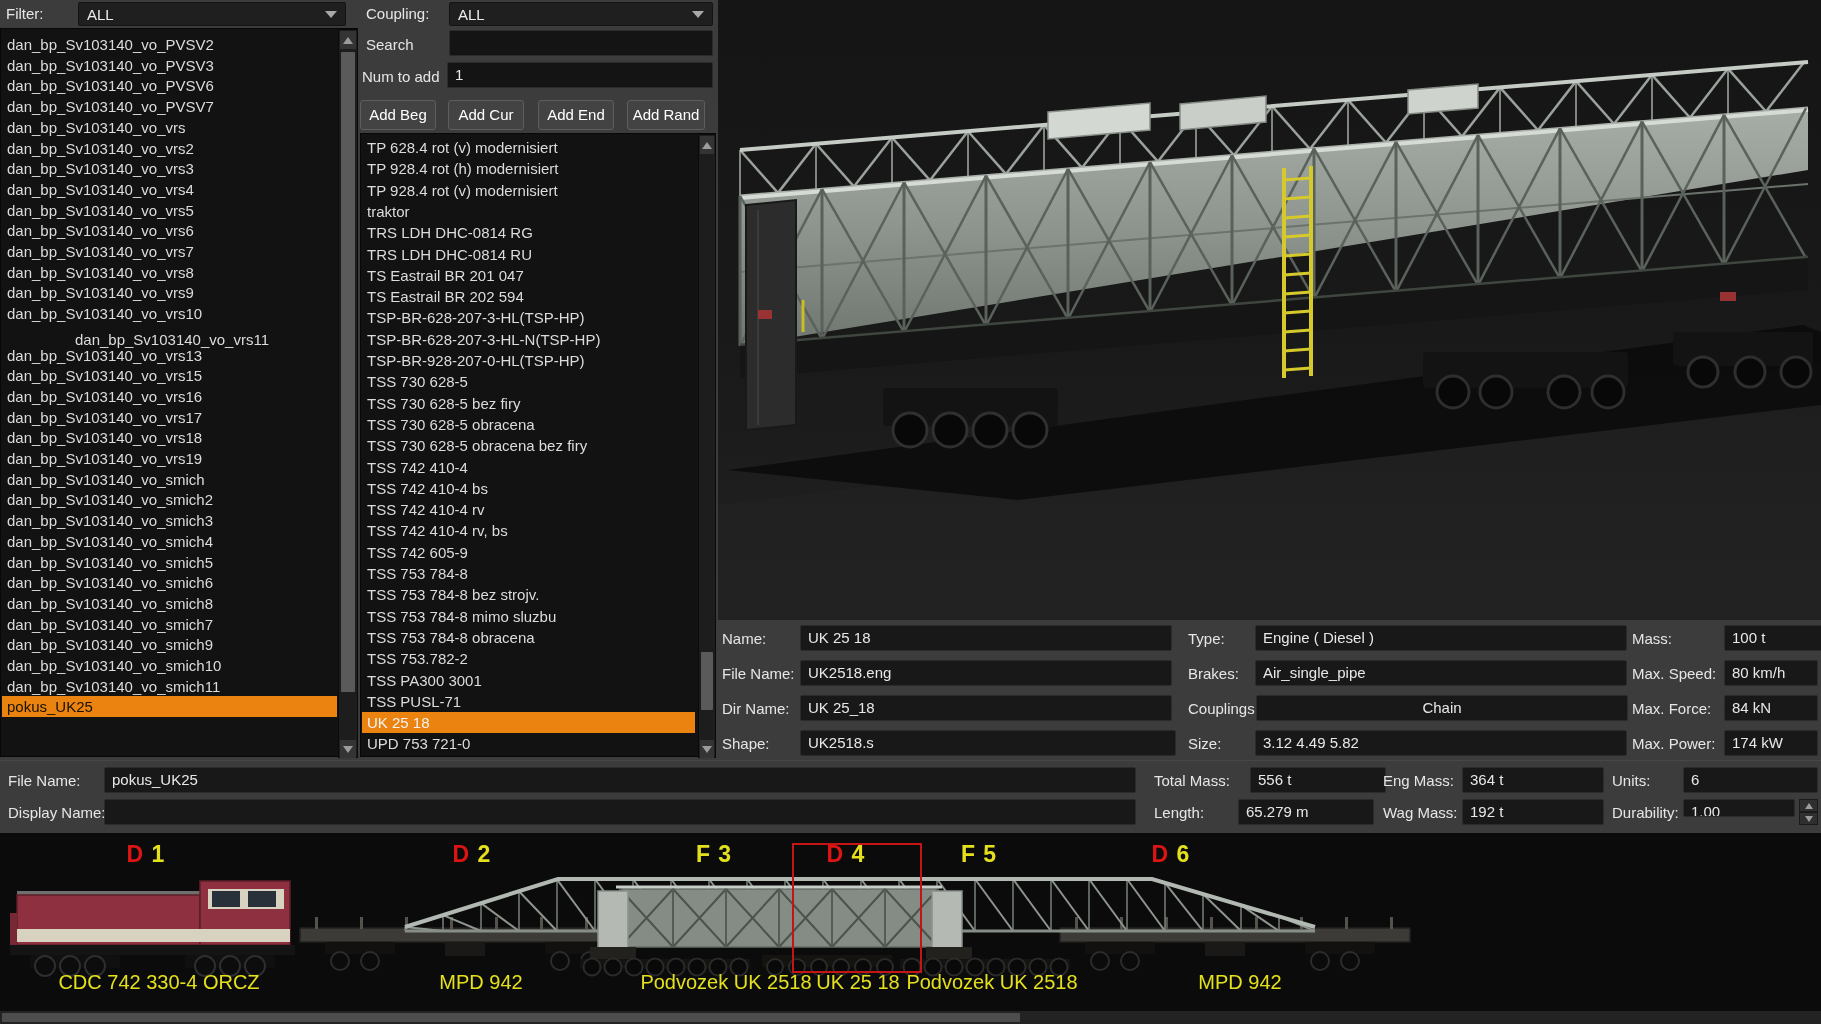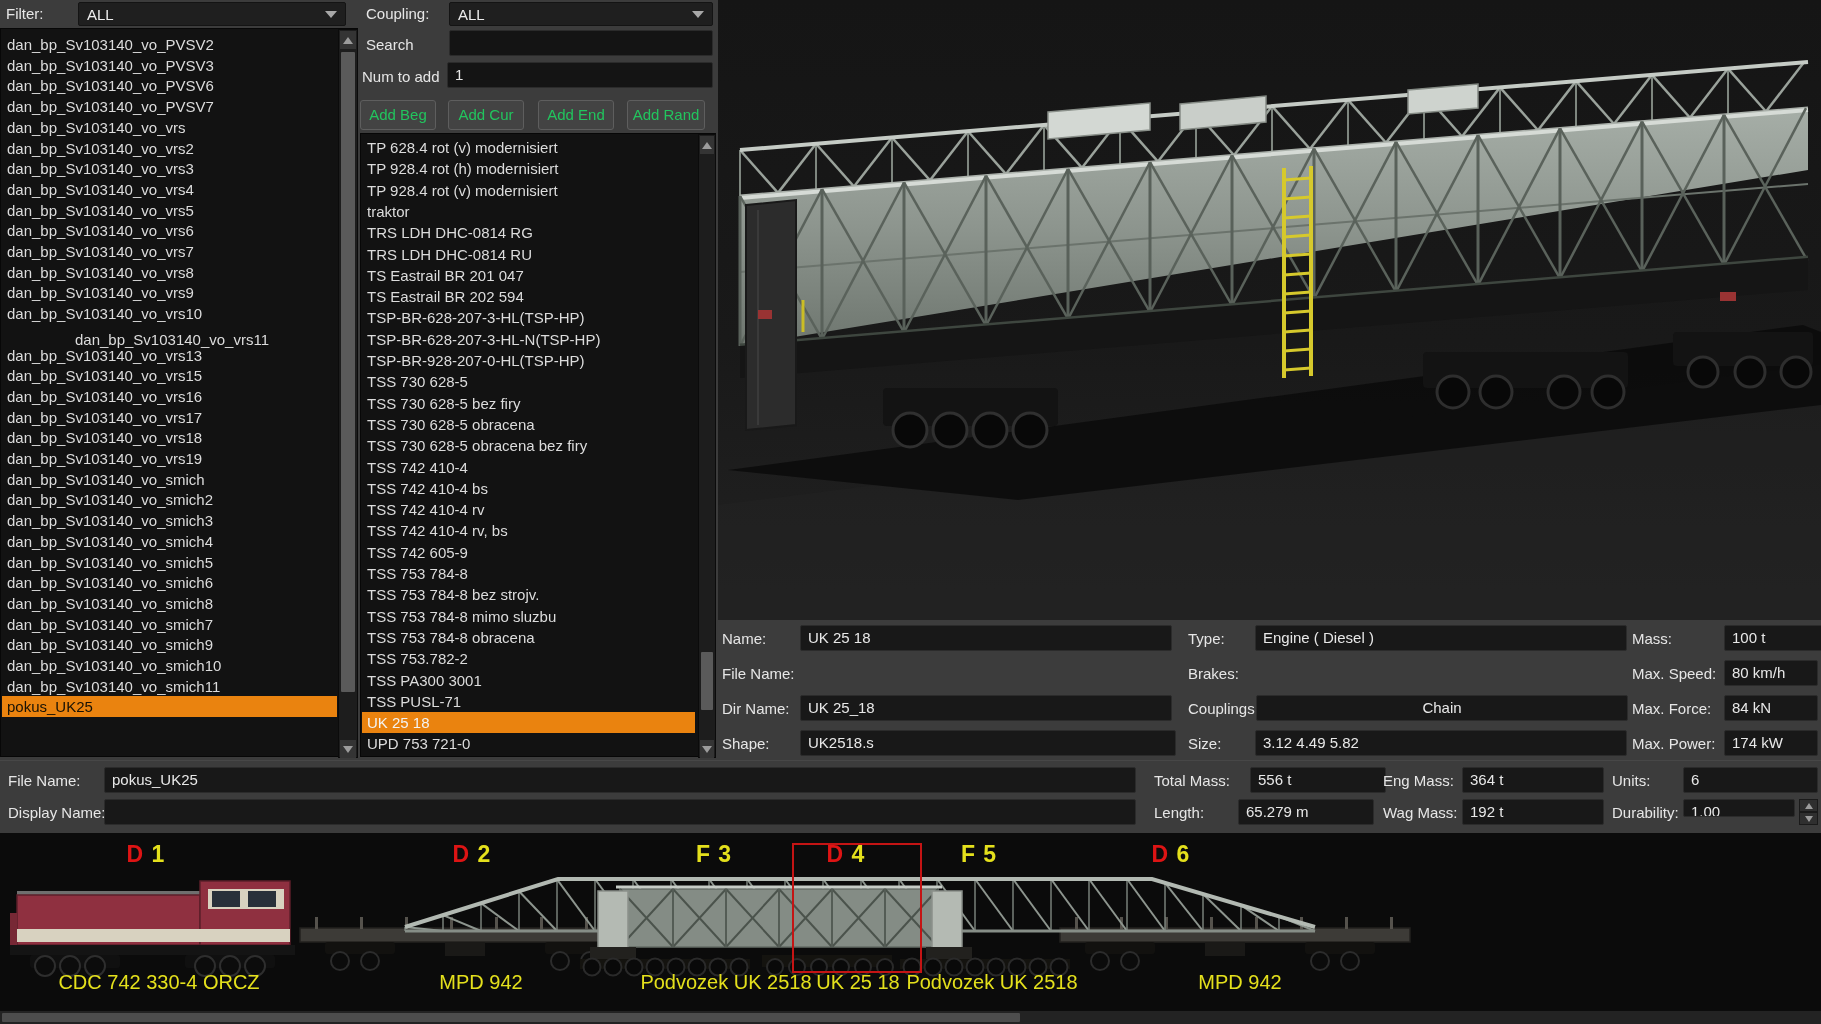--- a/index.html
+++ b/index.html
@@ -22,21 +22,21 @@
   }
   .dd-arrow{width:0;height:0;border-left:6px solid transparent;border-right:6px solid transparent;border-top:7px solid #a8a8a8;}
   .listbox{position:absolute;background:#121212;border:1px solid #070707;box-sizing:border-box;}
   .list-item{
     position:absolute;left:1px;right:20px;height:21px;line-height:21px;
     font-size:15px;color:#dcdcdc;padding-left:5px;white-space:nowrap;overflow:hidden;
   }
   .sel-dark{background:#ea830f;color:#181205;}
   .sel-light{background:#ea830f;color:#f3f3f3;}
   .btn{
-    position:absolute;height:30px;line-height:28px;background:#434343;color:#22c55e;
+    position:absolute;height:30px;line-height:28px;background:#434343;color:#ffffff;
     border:1px solid #5e5e5e;border-radius:3px;font-size:15px;text-align:center;
     box-sizing:border-box;
   }
   .sb-track{position:absolute;background:#1d1d1d;border:1px solid #0b0b0b;box-sizing:border-box;}
   .sb-handle{position:absolute;left:2px;right:2px;background:#5a5a5a;border-radius:1px;}
   .sb-btn{position:absolute;left:1px;right:1px;height:18px;background:#343434;display:flex;align-items:center;justify-content:center;}
   .tri-up{width:0;height:0;border-left:5px solid transparent;border-right:5px solid transparent;border-bottom:7px solid #9c9c9c;}
   .tri-down{width:0;height:0;border-left:5px solid transparent;border-right:5px solid transparent;border-top:7px solid #9c9c9c;}
   .spin-btn{position:absolute;width:19px;height:13px;background:#2f2f2f;border:1px solid #1a1a1a;display:flex;align-items:center;justify-content:center;box-sizing:border-box;}
   .spin-btn .tri-up{border-bottom-width:6px;border-left-width:4px;border-right-width:4px;}
@@ -311,27 +311,29 @@
       <rect x="40" y="310" width="14" height="9" fill="#993333"></rect>
       <rect x="1002" y="292" width="16" height="9" fill="#993333"></rect>
       <line x1="85" y1="300" x2="85" y2="332" stroke="#cbbd25" stroke-width="3"></line>
     </svg>
 </div>
 
 <div id="properties">
     <div class="lbl" style="left: 4px; top: 10px;">Name:</div>
     <div class="field" style="left: 82px; top: 5px; width: 372px; height: 26px;">UK 25 18</div>
     <div class="lbl" style="left: 4px; top: 45px;">File Name:</div>
+    <div class="field" style="left: 82px; top: 40px; width: 372px; height: 26px;">UK2518.eng</div>
     <div class="lbl" style="left: 4px; top: 80px;">Dir Name:</div>
     <div class="field" style="left: 82px; top: 75px; width: 372px; height: 26px;">UK 25_18</div>
     <div class="lbl" style="left: 4px; top: 115px;">Shape:</div>
     <div class="field" style="left: 82px; top: 110px; width: 376px; height: 26px;">UK2518.s</div>
     <div class="lbl" style="left: 470px; top: 10px;">Type:</div>
     <div class="field" style="left: 537px; top: 5px; width: 372px; height: 26px;">Engine ( Diesel )</div>
     <div class="lbl" style="left: 470px; top: 45px;">Brakes:</div>
+    <div class="field" style="left: 537px; top: 40px; width: 372px; height: 26px;">Air_single_pipe</div>
     <div class="lbl" style="left: 470px; top: 80px;">Couplings:</div>
     <div class="field" style="left: 538px; top: 75px; width: 372px; height: 26px; text-align: center;">Chain</div>
     <div class="lbl" style="left: 470px; top: 115px;">Size:</div>
     <div class="field" style="left: 537px; top: 110px; width: 372px; height: 26px;">3.12 4.49 5.82</div>
     <div class="lbl" style="left: 914px; top: 10px;">Mass:</div>
     <div class="field" style="left: 1006px; top: 5px; width: 106px; height: 26px;">100 t</div>
     <div class="lbl" style="left: 914px; top: 45px;">Max. Speed:</div>
     <div class="field" style="left: 1006px; top: 40px; width: 94px; height: 26px;">80 km/h</div>
     <div class="lbl" style="left: 914px; top: 80px;">Max. Force:</div>
     <div class="field" style="left: 1006px; top: 75px; width: 94px; height: 26px;">84 kN</div>

